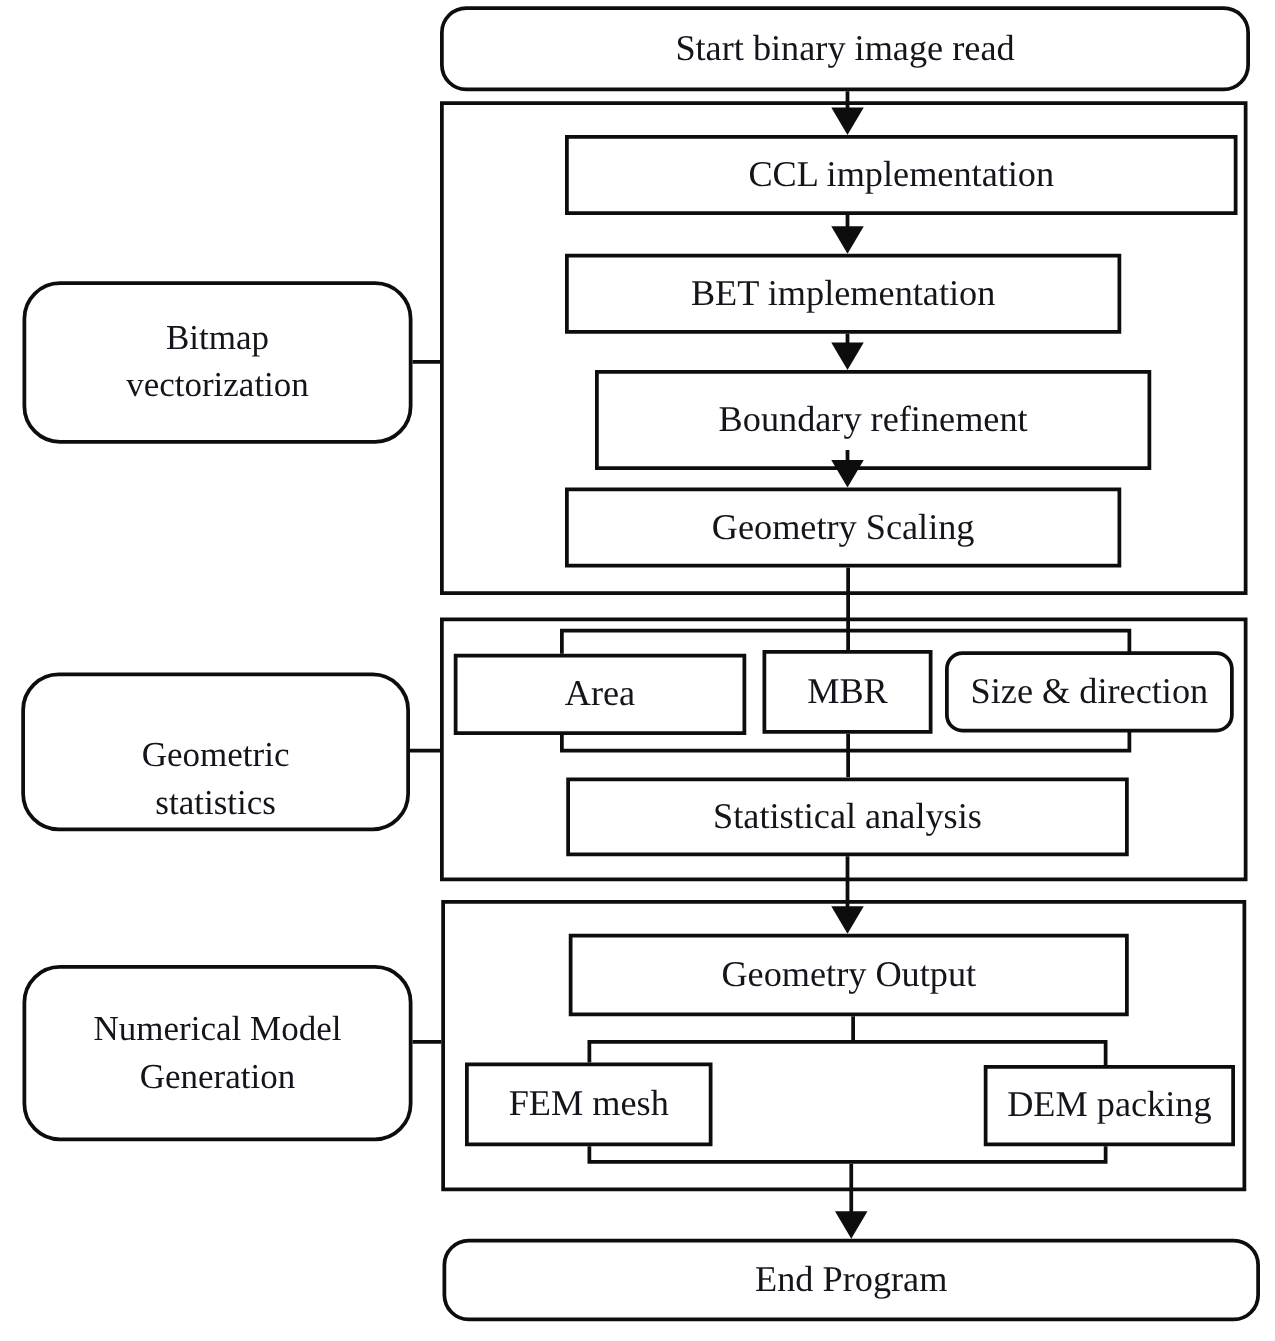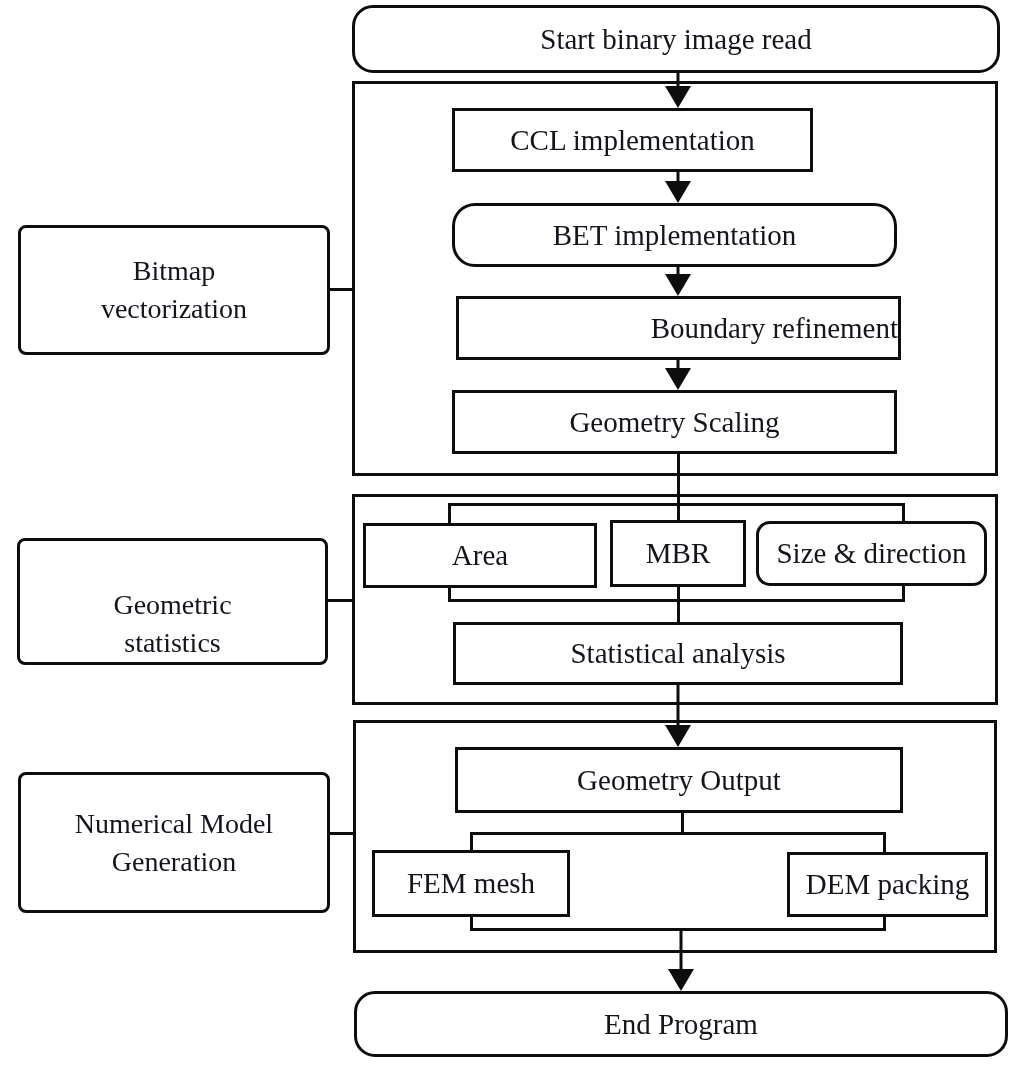--- a/index.html
+++ b/index.html
@@ -24,21 +24,21 @@
     font-size: 29px;
     line-height: 1.25;
   }
   .container {
     position: absolute;
     box-sizing: border-box;
     border: 3px solid #0d0d0d;
     background: transparent;
   }
   .rounded-lg { border-radius: 21px; }
-  .rounded-xl { border-radius: 8px; }
+  .rounded-xl { border-radius: 30px; }
   .stage-label { font-size: 28px; line-height: 1.35; background: #ffffff; }
   .vline {
     position: absolute;
     width: 3px;
     background: #0d0d0d;
   }
   .hline {
     position: absolute;
     height: 3px;
     background: #0d0d0d;
@@ -60,23 +60,23 @@
     transform: translateX(-50%);
     width: 0;
     height: 0;
     border-left: 13px solid transparent;
     border-right: 13px solid transparent;
     border-top: 22px solid #0d0d0d;
   }
   
   #start-box      { left: 352px; top: 5px;   width: 648px; height: 68px; }
   #container-1    { left: 352px; top: 81px;  width: 646px; height: 395px; }
-  #ccl-box        { left: 452px; top: 108px; width: 361px; height: 64px; }
-  #bet-box        { left: 452px; top: 203px; width: 445px; height: 64px; border-radius: 23px; }
-  #boundary-box   { left: 456px; top: 296px; width: 445px; height: 64px; justify-content: flex-end; }
+  #ccl-box        { left: 452px; top: 108px; width: 538px; height: 64px; }
+  #bet-box        { left: 452px; top: 203px; width: 445px; height: 64px; }
+  #boundary-box   { left: 476px; top: 296px; width: 445px; height: 80px; }
   #scaling-box    { left: 452px; top: 390px; width: 445px; height: 64px; }
   #stage1-box     { left: 18px;  top: 225px; width: 312px; height: 130px; }
   #container-2    { left: 352px; top: 494px; width: 646px; height: 211px; }
   #inner-a        { left: 448px; top: 503px; width: 457px; height: 99px; }
   #area-box       { left: 363px; top: 523px; width: 234px; height: 65px; }
   #mbr-box        { left: 610px; top: 520px; width: 136px; height: 67px; }
   #size-box       { left: 756px; top: 521px; width: 231px; height: 65px; border-radius: 14px; }
   #stat-box       { left: 453px; top: 622px; width: 450px; height: 63px; }
   #stage2-box     { left: 17px;  top: 538px; width: 311px; height: 127px; align-items: flex-end; }
   #container-3    { left: 353px; top: 720px; width: 644px; height: 233px; }

